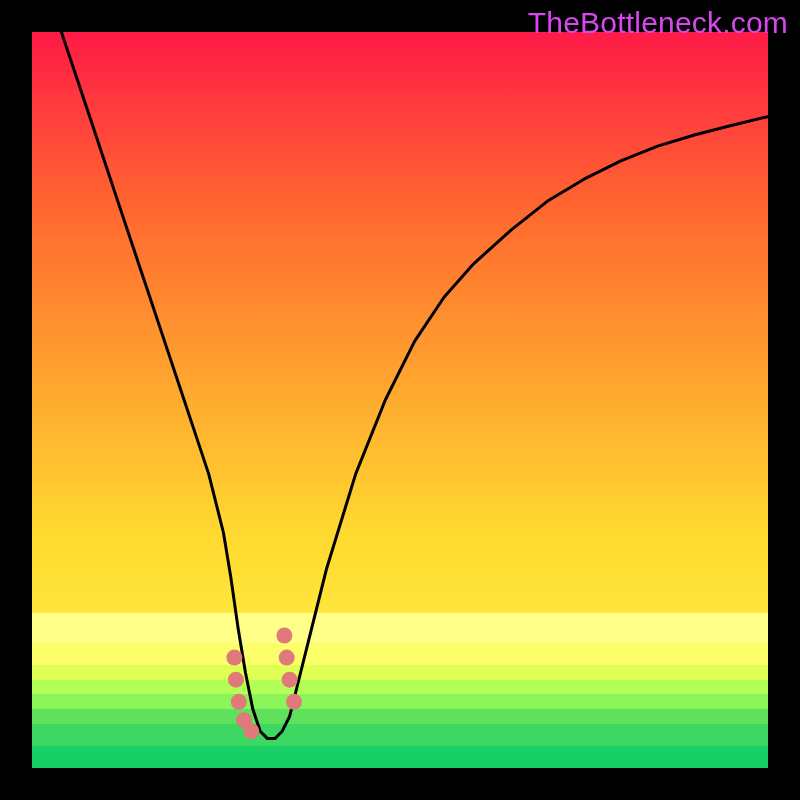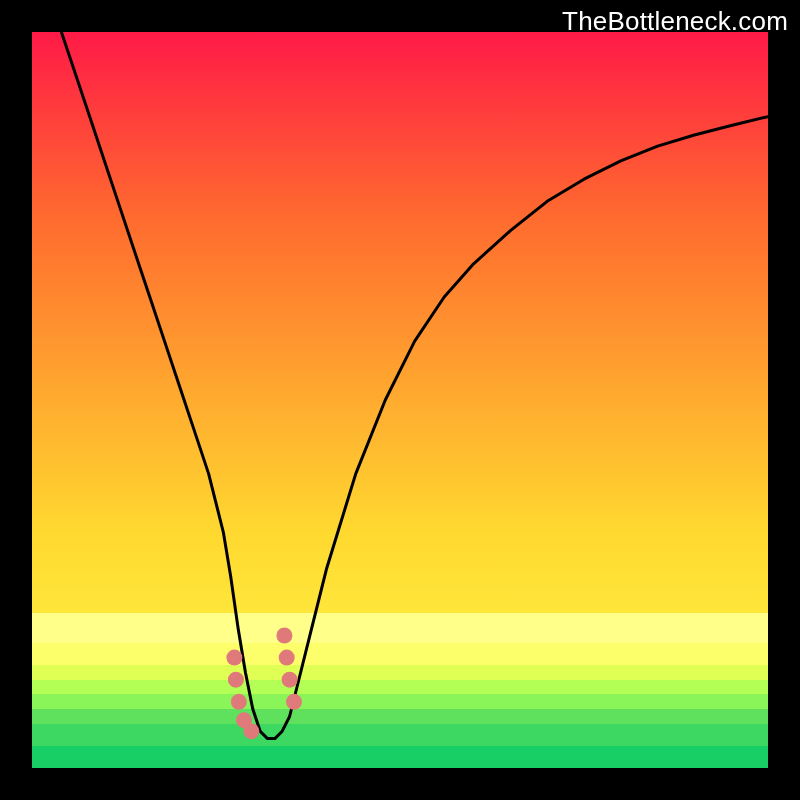--- a/index.html
+++ b/index.html
@@ -23,22 +23,22 @@
     position: absolute;
     left: 32px;
     top: 32px;
     width: 736px;
     height: 736px;
   }
   .watermark {
     position: absolute;
     top: 6px;
     right: 12px;
-    color: #ffffff;
-    font-size: 26px;
+    color: #d946ef;
+    font-size: 30px;
     font-weight: 500;
     letter-spacing: 0.2px;
     user-select: none;
   }
   svg { display: block; }
 </style>
 </head>
 <body>
 
 <div class="frame">

